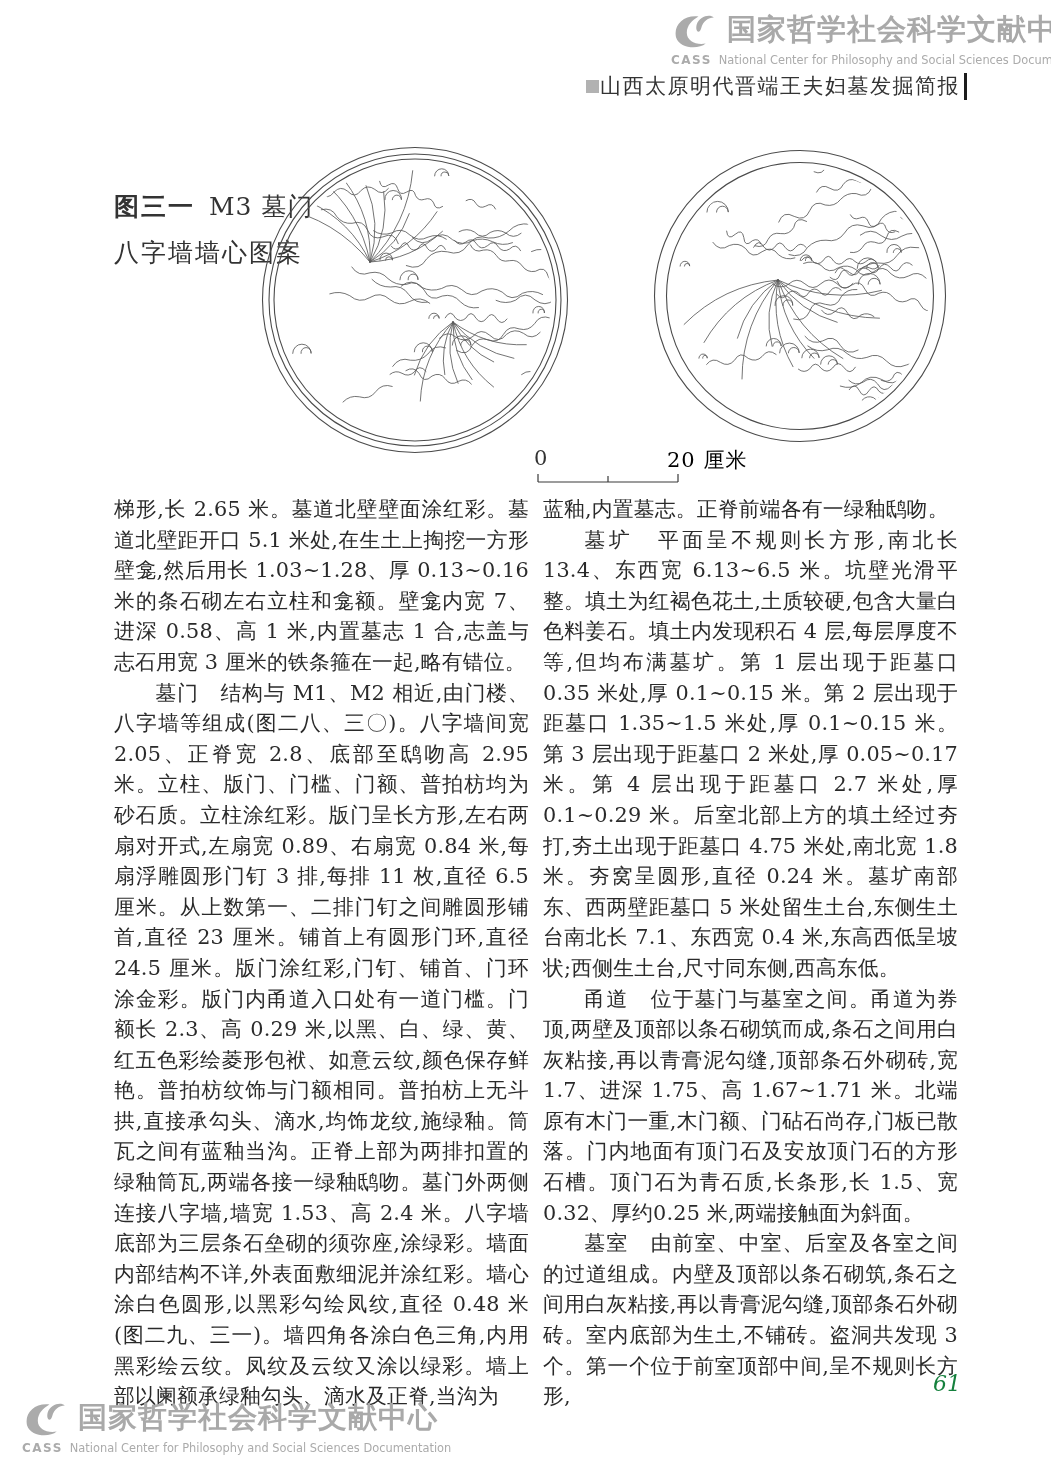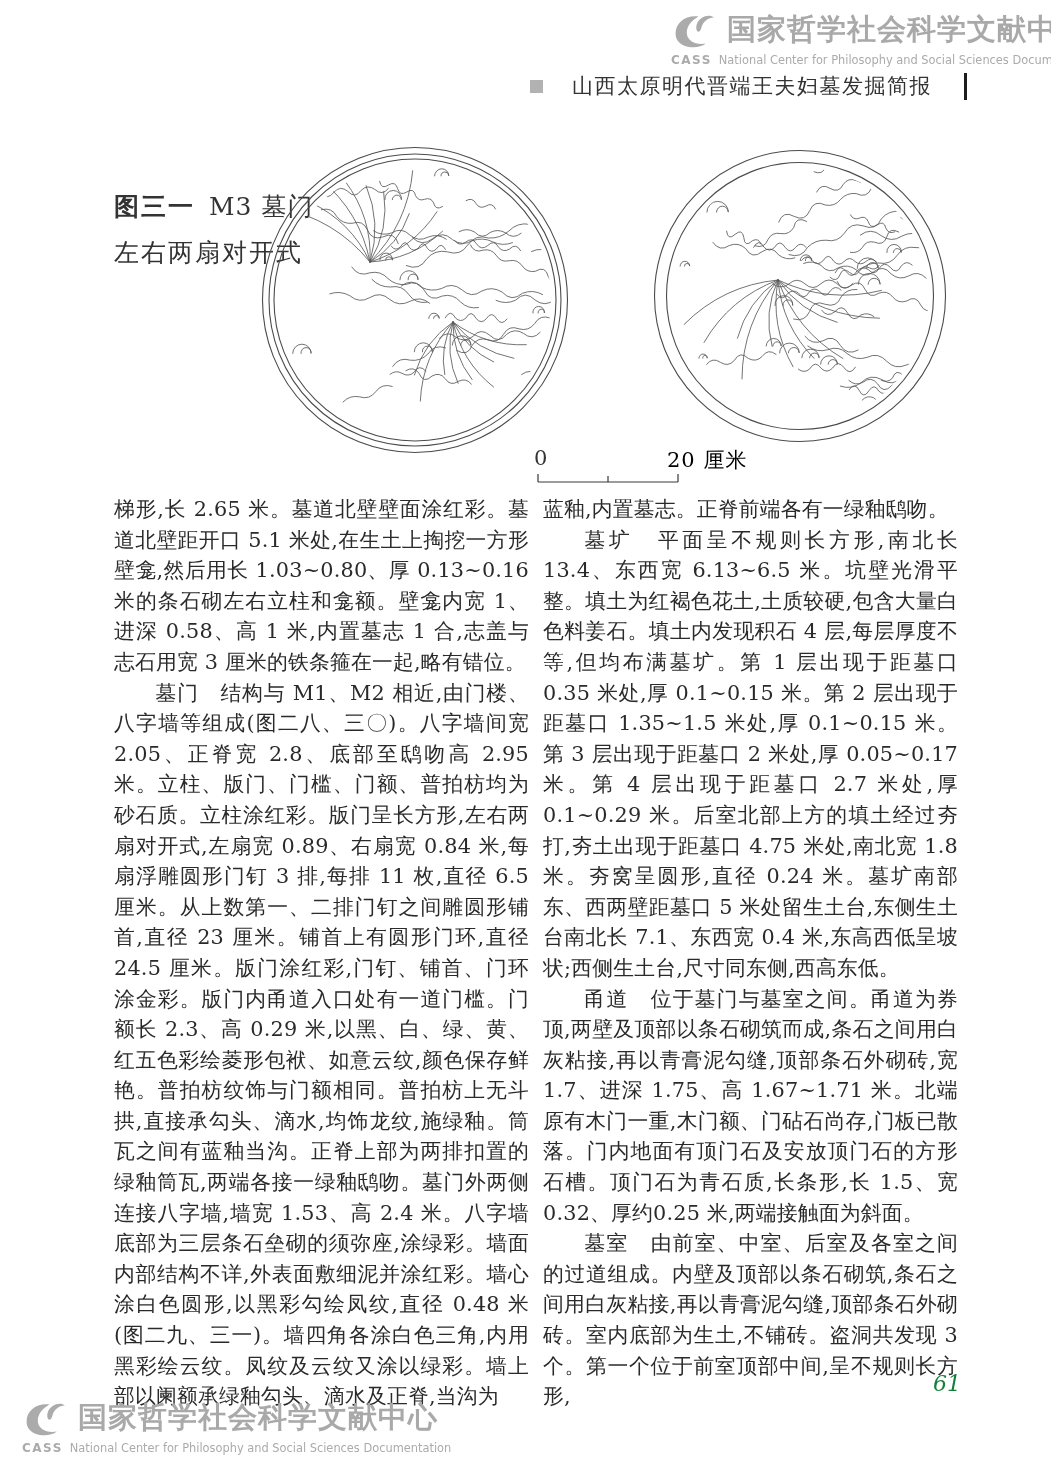--- a/index.html
+++ b/index.html
@@ -18,21 +18,21 @@
     margin-left:56px;font-size:29px;font-weight:bold;letter-spacing:1px;
     white-space:nowrap;font-family:"DejaVu Sans","Liberation Sans",sans-serif;
   }
   .brand .en-line{
     margin-top:3px;font-size:11.4px;white-space:nowrap;
     font-family:"DejaVu Sans","Liberation Sans",sans-serif;color:#ababab;
   }
   .brand .cass{font-weight:bold;letter-spacing:1.5px;margin-right:7px;font-size:12px;}
   
   .running-head{
-    position:absolute;top:72px;right:84px;display:flex;align-items:center;gap:29px;
+    position:absolute;top:72px;right:84px;display:flex;align-items:center;gap:1px;
   }
   .rh-square{width:13px;height:13px;background:#b2b2b2;}
   .rh-title{font-size:21px;letter-spacing:1.5px;color:#333;}
   .rh-rule{width:3px;height:27px;background:#1d1d1d;margin-left:3px;}
   
   .fig-caption{position:absolute;left:114px;top:190px;width:190px;font-size:25px;color:#333;}
   .fig-caption .row1{white-space:nowrap;}
   .cap-no{font-weight:bold;letter-spacing:2px;font-family:"DejaVu Sans","Liberation Sans",sans-serif;}
   .cap-t{margin-left:14px;letter-spacing:1px;}
   .cap-sub{margin-top:13px;letter-spacing:2px;}
@@ -80,21 +80,21 @@
 <div class="running-head">
   <span class="rh-square"></span>
   <span class="rh-title">山西太原明代晋端王夫妇墓发掘简报</span>
   <span class="rh-rule"></span>
 </div>
 
 <div class="fig-caption">
   <div class="row1">
     <span class="cap-no">图三一</span><span class="cap-t">M3 墓门</span>
   </div>
-  <div class="cap-sub">左右两扇对开式</div>
+  <div class="cap-sub">八字墙墙心图案</div>
 </div>
 
 <svg class="medallion med-left" id="med-left" viewBox="0 0 308 308">
     <circle cx="154" cy="154" r="152.5" class="ring"></circle>
     <circle cx="154" cy="154" r="146" class="ring"></circle>
     <circle cx="154" cy="154" r="141" class="ring"></circle>
     <defs>
       <clipPath id="med-left-clip">
         <circle cx="154" cy="154" r="136"></circle>
       </clipPath>
@@ -225,21 +225,21 @@
     </g>
   </svg>
 
 <span class="scale-zero">0</span>
 <span class="scale-end">20 厘米</span>
 <svg class="scale-bar" viewBox="0 0 142 14">
   <path d="M1 12 H141 M1 4 V12 M71 6 V12 M141 4 V12"></path>
 </svg>
 
 <div class="col col-left">
-  <p>梯形,长 2.65 米。墓道北壁壁面涂红彩。墓道北壁距开口 5.1 米处,在生土上掏挖一方形壁龛,然后用长 1.03~0.80、厚 0.13~0.16 米的条石砌左右立柱和龛额。壁龛内宽 1、进深 0.58、高 1 米,内置墓志 1 合,志盖与志石用宽 3 厘米的铁条箍在一起,略有错位。</p>
+  <p>梯形,长 2.65 米。墓道北壁壁面涂红彩。墓道北壁距开口 5.1 米处,在生土上掏挖一方形壁龛,然后用长 1.03~1.28、厚 0.13~0.16 米的条石砌左右立柱和龛额。壁龛内宽 7、进深 0.58、高 1 米,内置墓志 1 合,志盖与志石用宽 3 厘米的铁条箍在一起,略有错位。</p>
   <p class="ind">墓门　结构与 M1、M2 相近,由门楼、八字墙等组成(图二八、三〇)。八字墙间宽 2.05、正脊宽 2.8、底部至鸱吻高 2.95 米。立柱、版门、门槛、门额、普拍枋均为砂石质。立柱涂红彩。版门呈长方形,左右两扇对开式,左扇宽 0.89、右扇宽 0.84 米,每扇浮雕圆形门钉 3 排,每排 11 枚,直径 6.5 厘米。从上数第一、二排门钉之间雕圆形铺首,直径 23 厘米。铺首上有圆形门环,直径 24.5 厘米。版门涂红彩,门钉、铺首、门环涂金彩。版门内甬道入口处有一道门槛。门额长 2.3、高 0.29 米,以黑、白、绿、黄、红五色彩绘菱形包袱、如意云纹,颜色保存鲜艳。普拍枋纹饰与门额相同。普拍枋上无斗拱,直接承勾头、滴水,均饰龙纹,施绿釉。筒瓦之间有蓝釉当沟。正脊上部为两排扣置的绿釉筒瓦,两端各接一绿釉鸱吻。墓门外两侧连接八字墙,墙宽 1.53、高 2.4 米。八字墙底部为三层条石垒砌的须弥座,涂绿彩。墙面内部结构不详,外表面敷细泥并涂红彩。墙心涂白色圆形,以黑彩勾绘凤纹,直径 0.48 米(图二九、三一)。墙四角各涂白色三角,内用黑彩绘云纹。凤纹及云纹又涂以绿彩。墙上部以阑额承绿釉勾头、滴水及正脊,当沟为</p>
 </div>
 <div class="col col-right">
   <p>蓝釉,内置墓志。正脊前端各有一绿釉鸱吻。</p>
   <p class="ind">墓圹　平面呈不规则长方形,南北长 13.4、东西宽 6.13~6.5 米。坑壁光滑平整。填土为红褐色花土,土质较硬,包含大量白色料姜石。填土内发现积石 4 层,每层厚度不等,但均布满墓圹。第 1 层出现于距墓口 0.35 米处,厚 0.1~0.15 米。第 2 层出现于距墓口 1.35~1.5 米处,厚 0.1~0.15 米。第 3 层出现于距墓口 2 米处,厚 0.05~0.17 米。第 4 层出现于距墓口 2.7 米处,厚 0.1~0.29 米。后室北部上方的填土经过夯打,夯土出现于距墓口 4.75 米处,南北宽 1.8 米。夯窝呈圆形,直径 0.24 米。墓圹南部东、西两壁距墓口 5 米处留生土台,东侧生土台南北长 7.1、东西宽 0.4 米,东高西低呈坡状;西侧生土台,尺寸同东侧,西高东低。</p>
   <p class="ind">甬道　位于墓门与墓室之间。甬道为券顶,两壁及顶部以条石砌筑而成,条石之间用白灰粘接,再以青膏泥勾缝,顶部条石外砌砖,宽 1.7、进深 1.75、高 1.67~1.71 米。北端原有木门一重,木门额、门砧石尚存,门板已散落。门内地面有顶门石及安放顶门石的方形石槽。顶门石为青石质,长条形,长 1.5、宽 0.32、厚约0.25 米,两端接触面为斜面。</p>
   <p class="ind">墓室　由前室、中室、后室及各室之间的过道组成。内壁及顶部以条石砌筑,条石之间用白灰粘接,再以青膏泥勾缝,顶部条石外砌砖。室内底部为生土,不铺砖。盗洞共发现 3 个。第一个位于前室顶部中间,呈不规则长方形,</p>
 </div>
 
 <div class="page-num">61</div>

